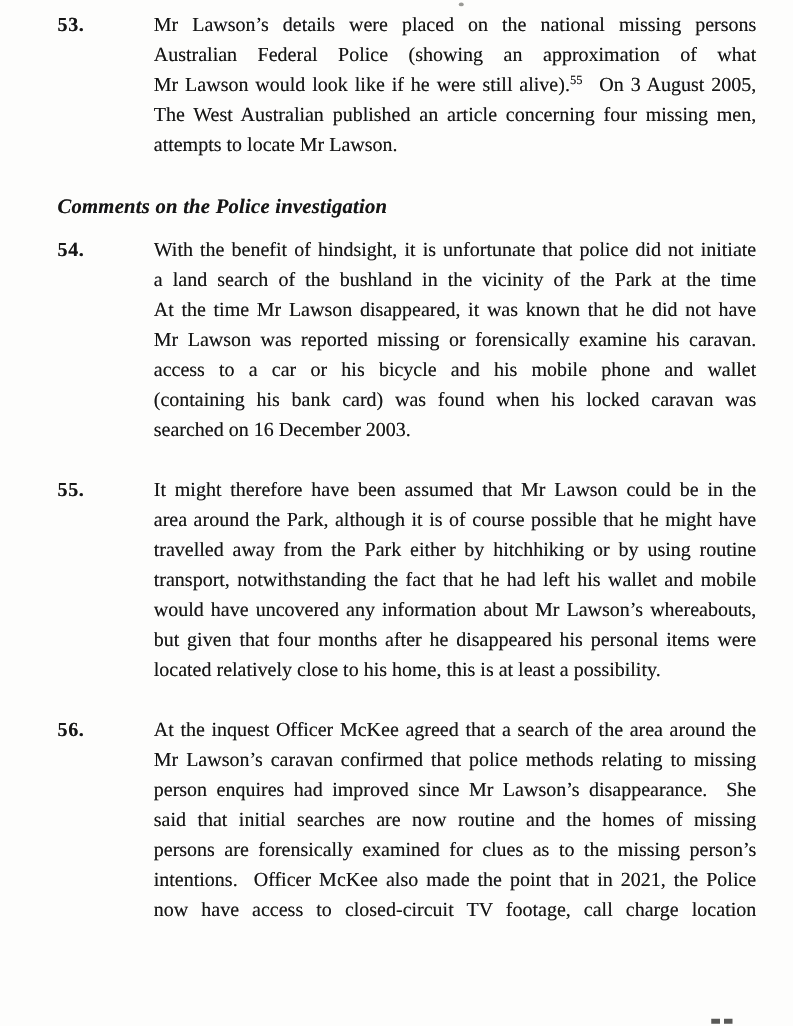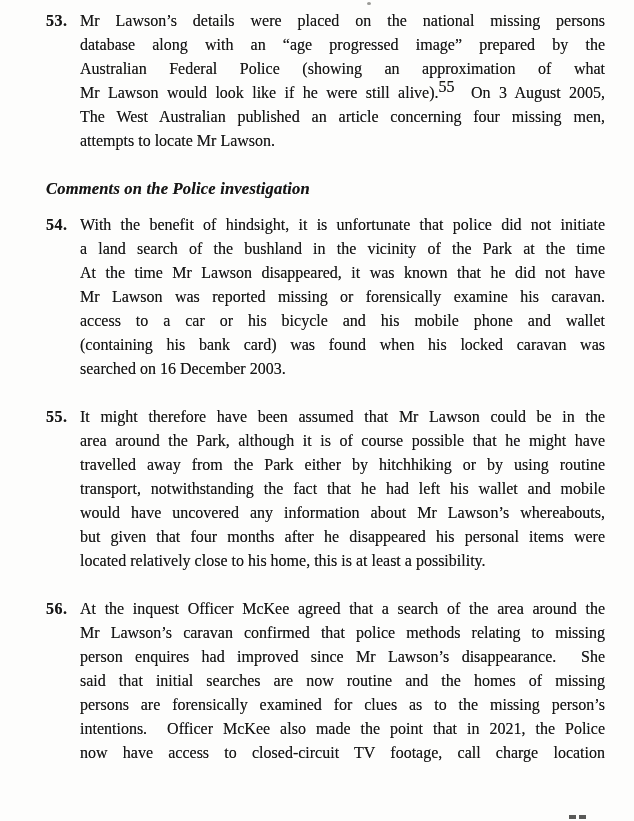--- a/index.html
+++ b/index.html
@@ -31,34 +31,35 @@
     top: 0;
     font-weight: 700;
     letter-spacing: 0.5px;
   }
   .text-line {
     height: 24px;
     white-space: pre-wrap;
     text-align: justify;
     text-align-last: justify;
     overflow: hidden;
+    margin-left: 43px;
   }
   .text-line.last {
     text-align-last: left;
   }
   .section-heading {
     margin: 0 0 12px -34px;
     font-weight: 700;
     font-style: italic;
     font-size: 16.5px;
     line-height: 24px;
     letter-spacing: 0.2px;
   }
   sup.fnref {
-    font-size: 16px;
+    font-size: 10px;
     line-height: 0;
     vertical-align: baseline;
     position: relative;
     top: -6px;
     letter-spacing: 0;
   }
   .scan-speck {
     position: absolute;
     left: 367px;
     top: 2px;
@@ -77,21 +78,20 @@
     opacity: 0.85;
   }
 </style>
 </head>
 <body>
 
 <div class="doc">
     <div class="para">
       <span class="para-number">53.</span>
       <div class="text-line">Mr Lawson’s details were placed on the national missing persons</div>
-      <div class="text-line">database along with an “age progressed image” prepared by the</div>
       <div class="text-line">Australian Federal Police (showing an approximation of what</div>
       <div class="text-line">Mr Lawson would look like if he were still alive).<sup class="fnref">55</sup>  On 3 August 2005,</div>
       <div class="text-line">The West Australian published an article concerning four missing men,</div>
       <div class="text-line last">attempts to locate Mr Lawson.</div>
     </div>
     <div class="section-heading">Comments on the Police investigation</div>
     <div class="para">
       <span class="para-number">54.</span>
       <div class="text-line">With the benefit of hindsight, it is unfortunate that police did not initiate</div>
       <div class="text-line">a land search of the bushland in the vicinity of the Park at the time</div>

